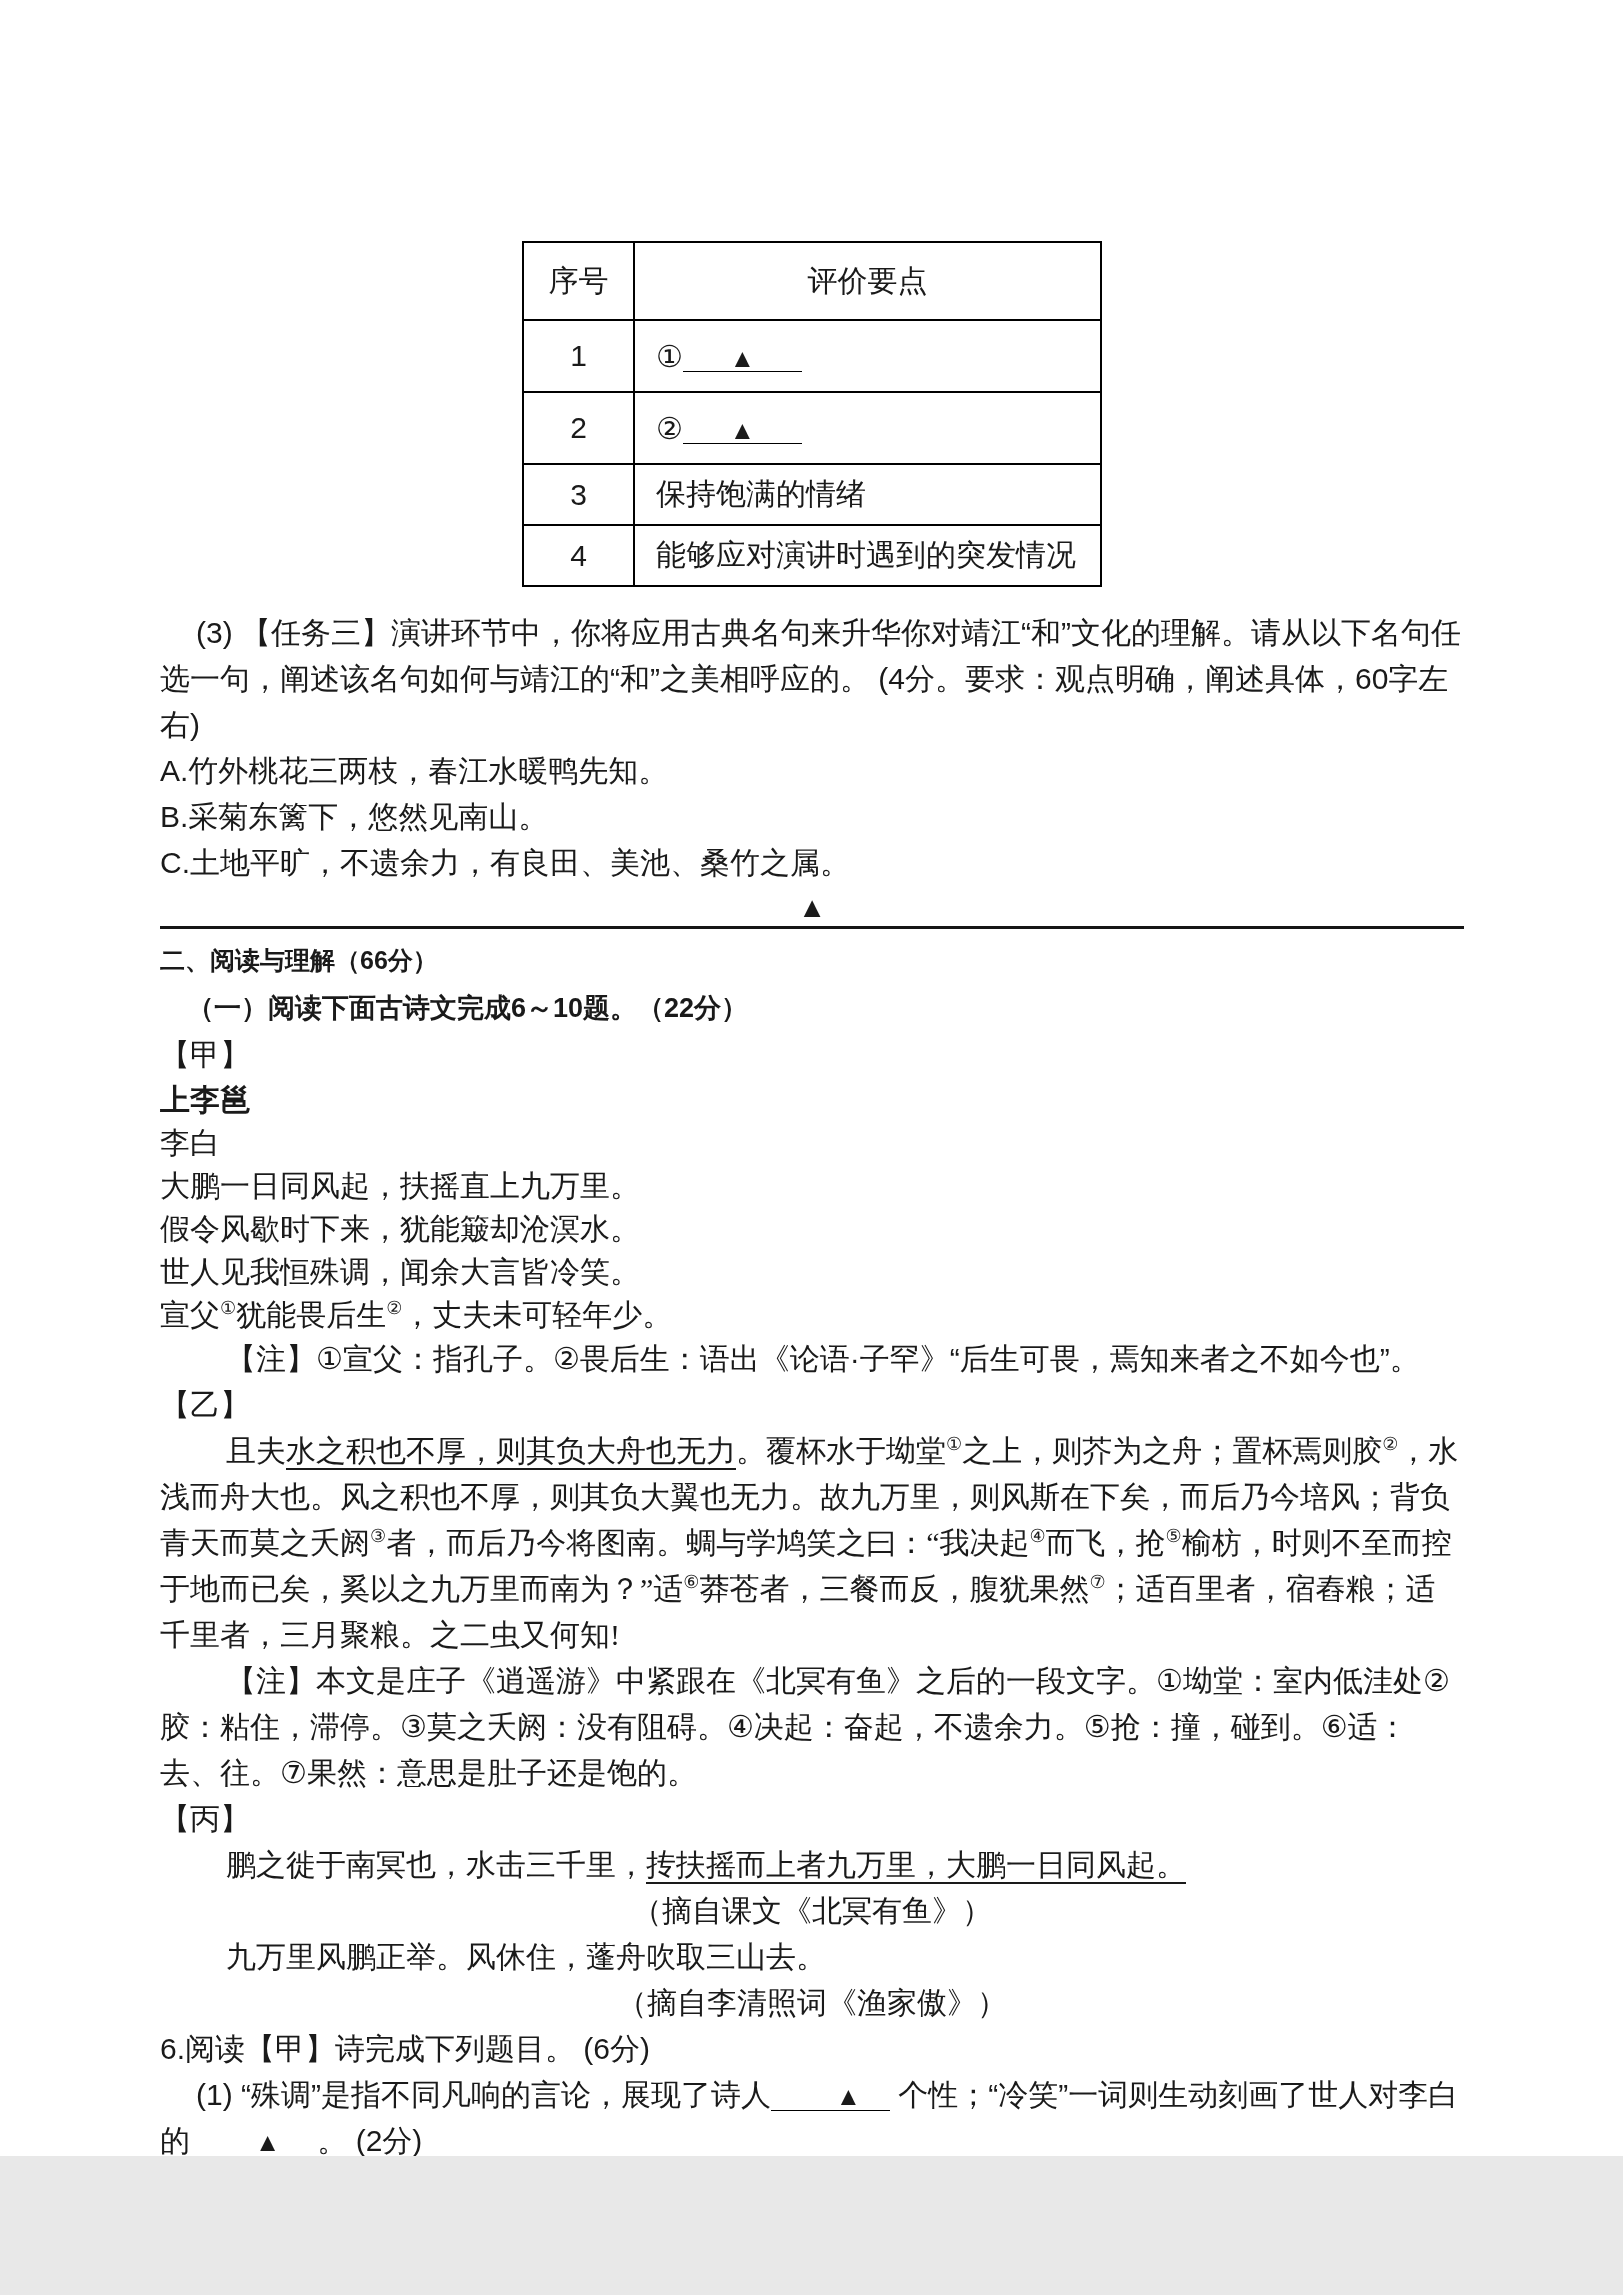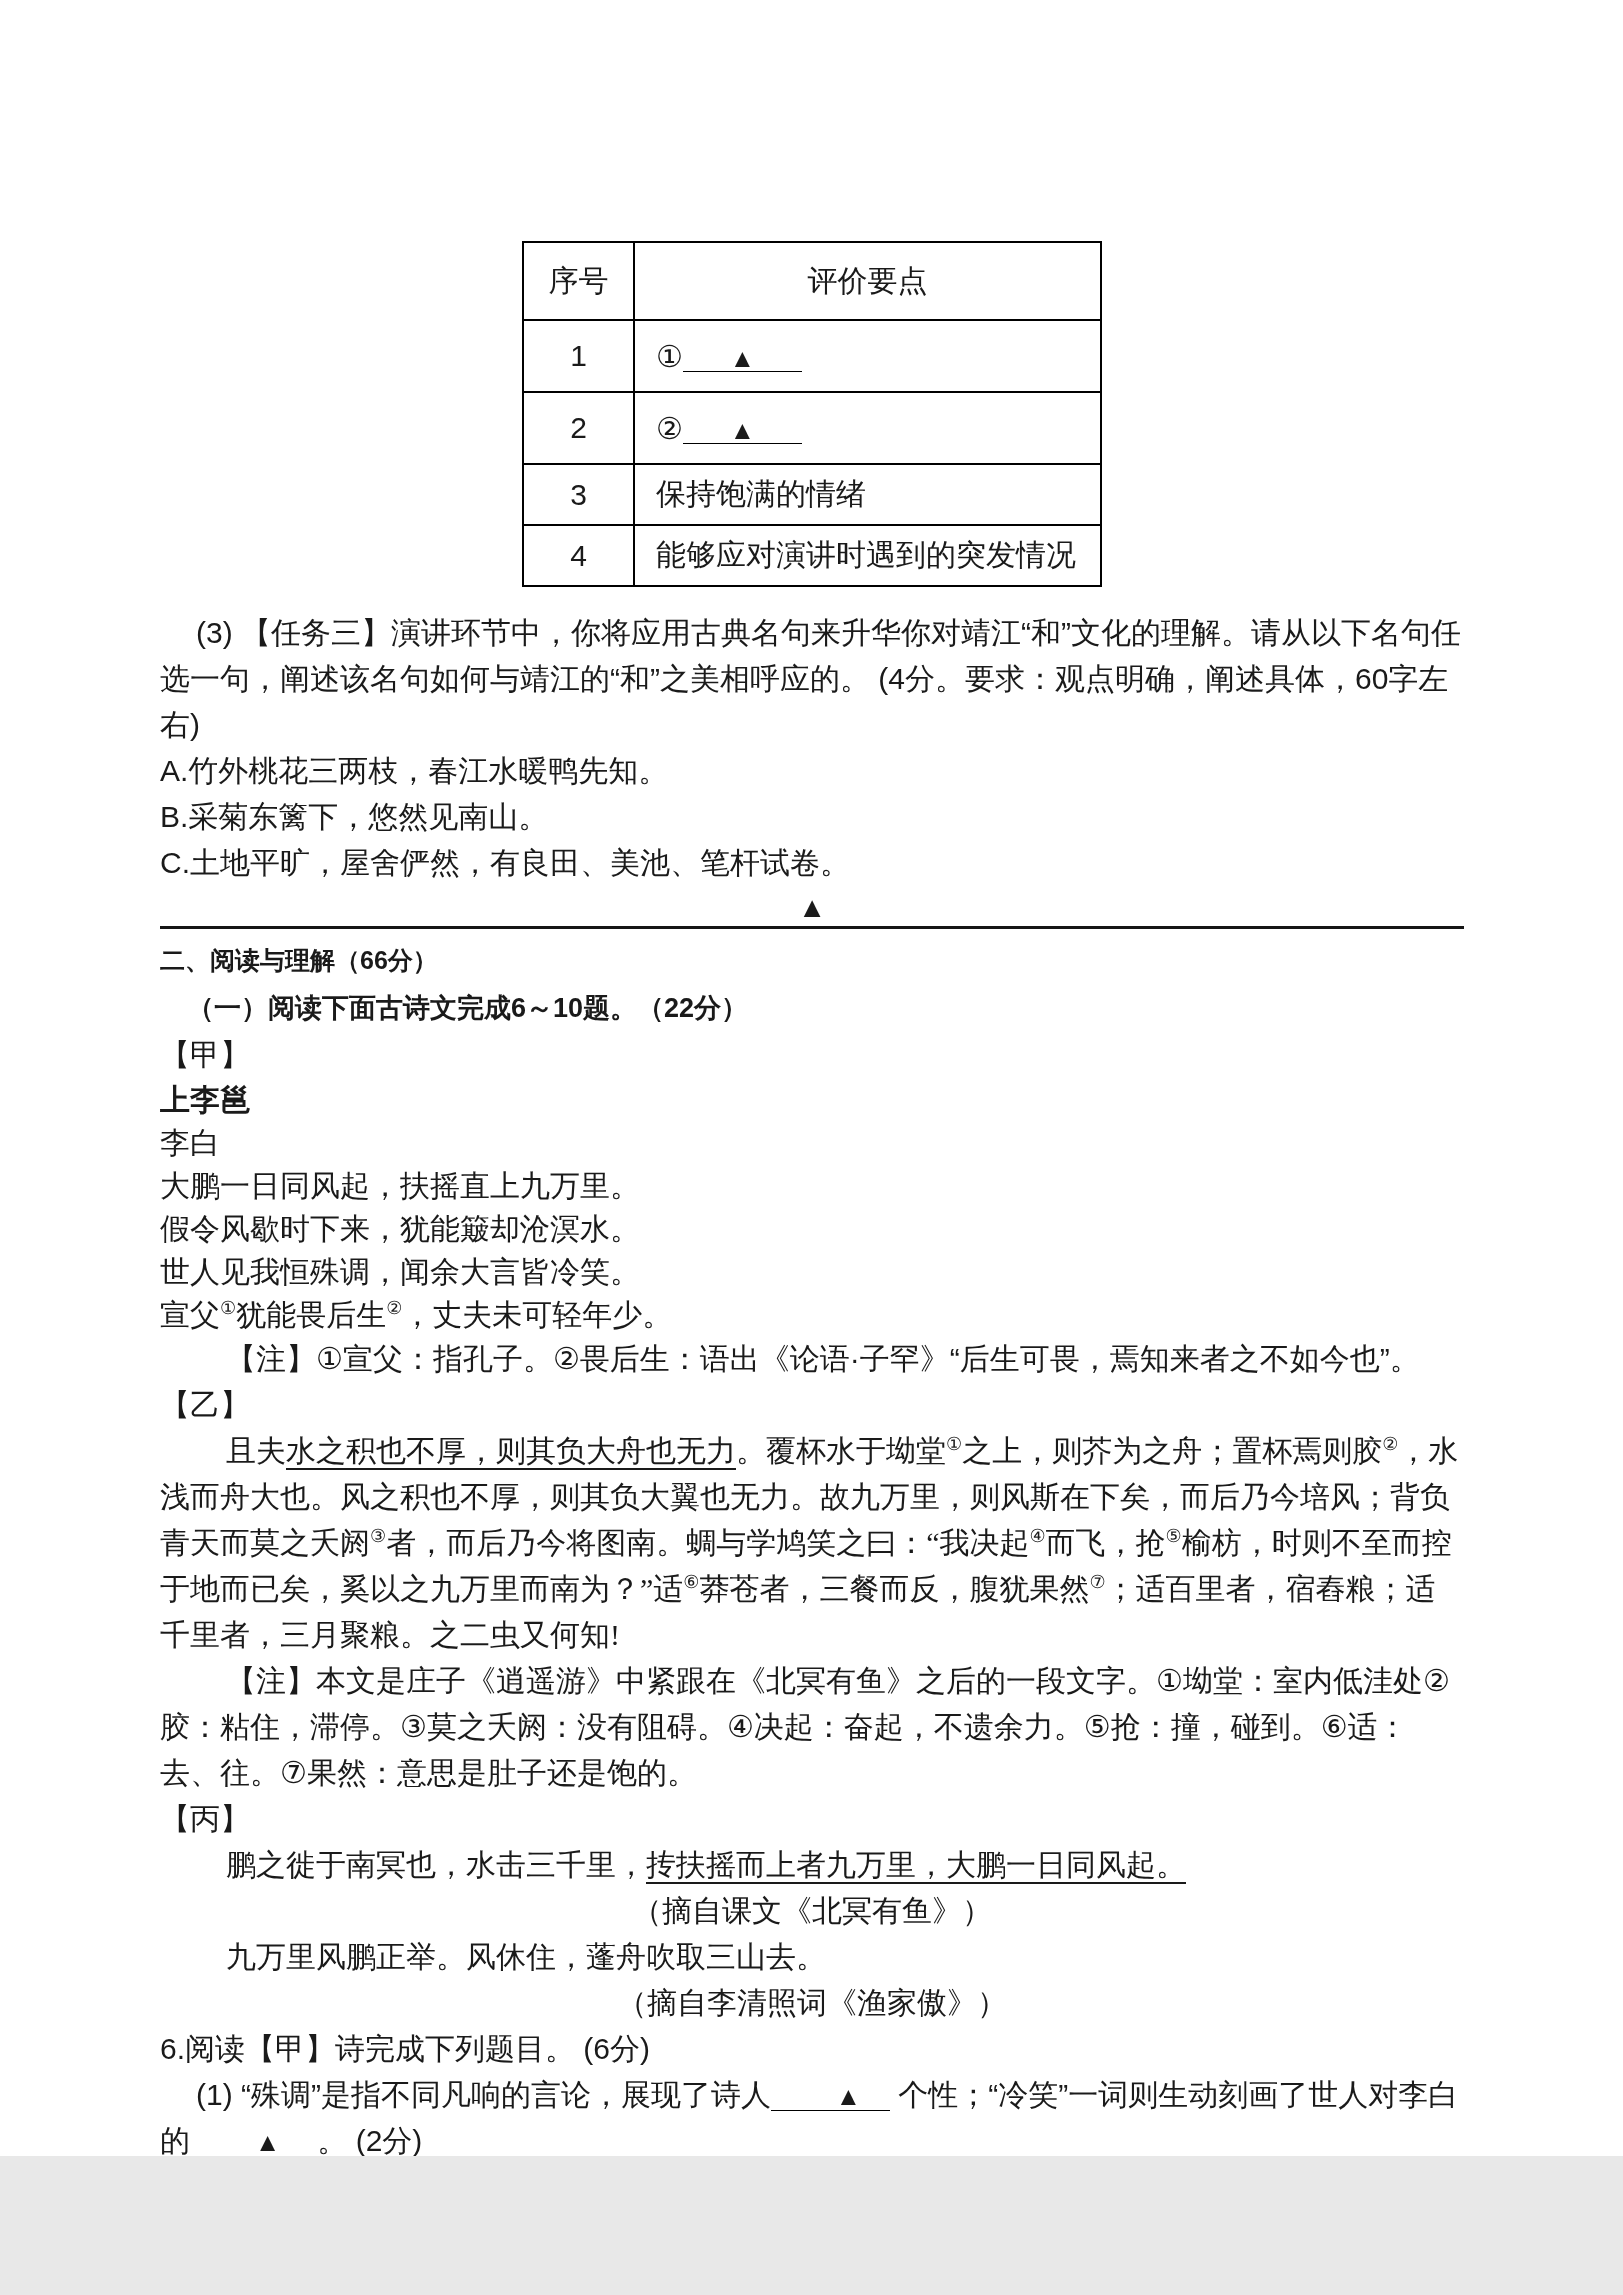--- a/index.html
+++ b/index.html
@@ -82,21 +82,21 @@
         <td class="cell-pts">能够应对演讲时遇到的突发情况</td>
       </tr>
     </tbody>
   </table>
 
   <div class="content">
 
     <p class="para indent1" style="margin-top:23px;">(3) 【任务三】演讲环节中，你将应用古典名句来升华你对靖江“和”文化的理解。请从以下名句任选一句，阐述该名句如何与靖江的“和”之美相呼应的。 (4分。要求：观点明确，阐述具体，60字左右)</p>
     <p class="para">A.竹外桃花三两枝，春江水暖鸭先知。</p>
     <p class="para">B.采菊东篱下，悠然见南山。</p>
-    <p class="para">C.土地平旷，屋舍俨然，有良田、美池、笔杆试卷。</p>
+    <p class="para">C.土地平旷，不遗余力，有良田、美池、桑竹之属。</p>
 
     <div class="answer-mark">▲</div>
     <hr class="divider">
 
     <div class="sec-heading">二、阅读与理解（66分）</div>
     <div class="sec-sub">（一）阅读下面古诗文完成6～10题。（22分）</div>
 
     <p class="para">【甲】</p>
 
     <div class="kaiti">

